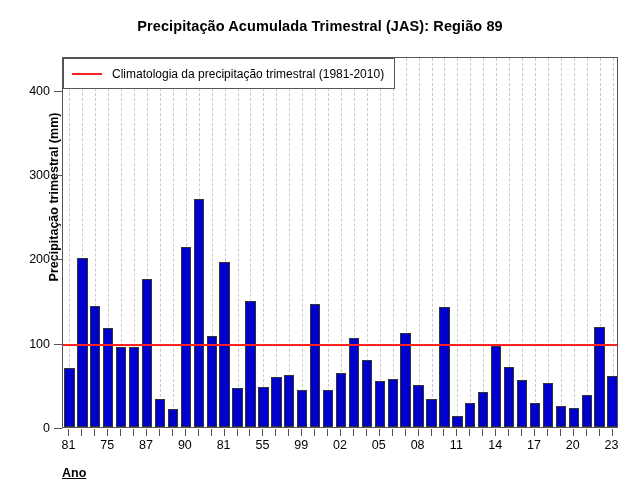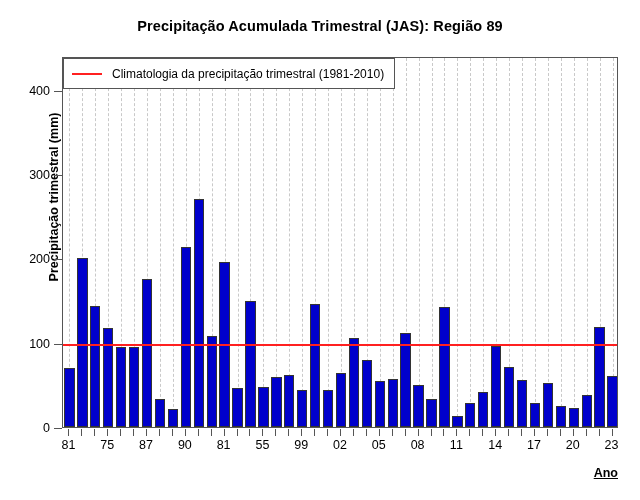--- a/index.html
+++ b/index.html
@@ -45,21 +45,21 @@
     transform-origin: center center;
     white-space: nowrap;
   }
 
   
   .xlabel {
     position: absolute;
     left: 62px;
     top: 466px;
     width: 556px;
-    text-align: right;
+    text-align: left;
     font-size: 12.5px;
     font-weight: bold;
     text-decoration: underline;
   }
 
   
   #plot {
     position: absolute;
     left: 62px;
     top: 57px;

